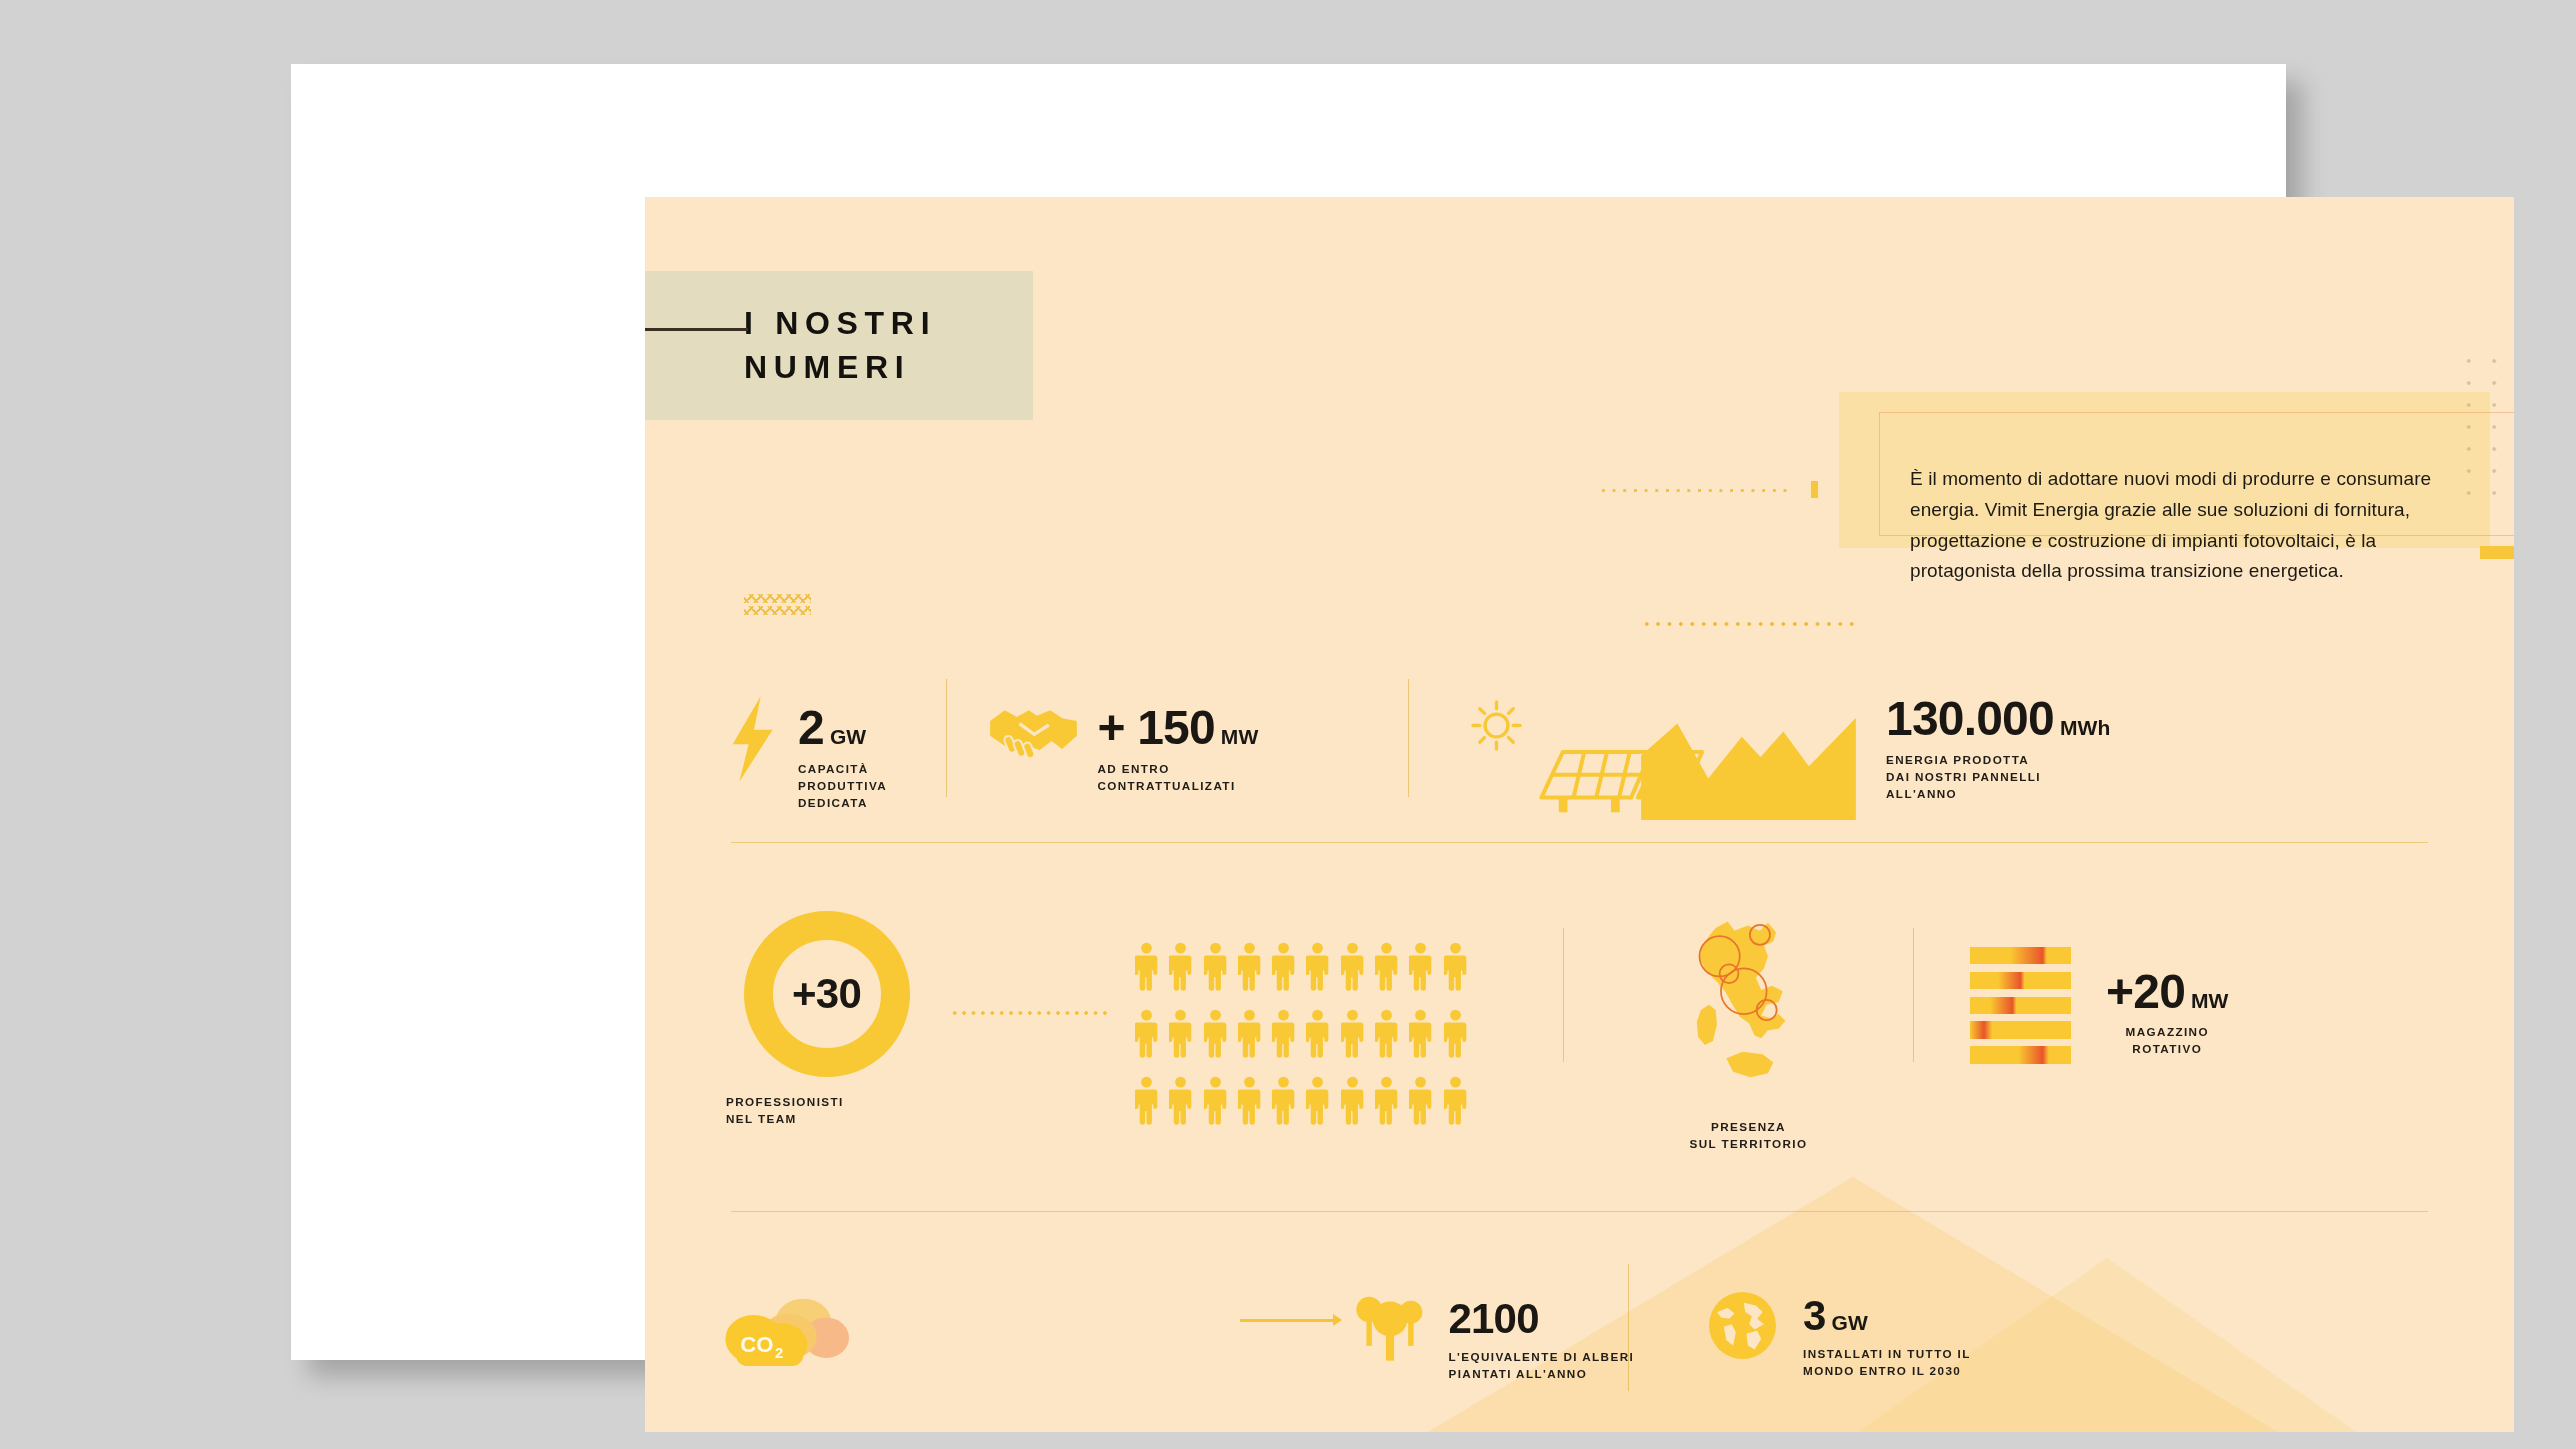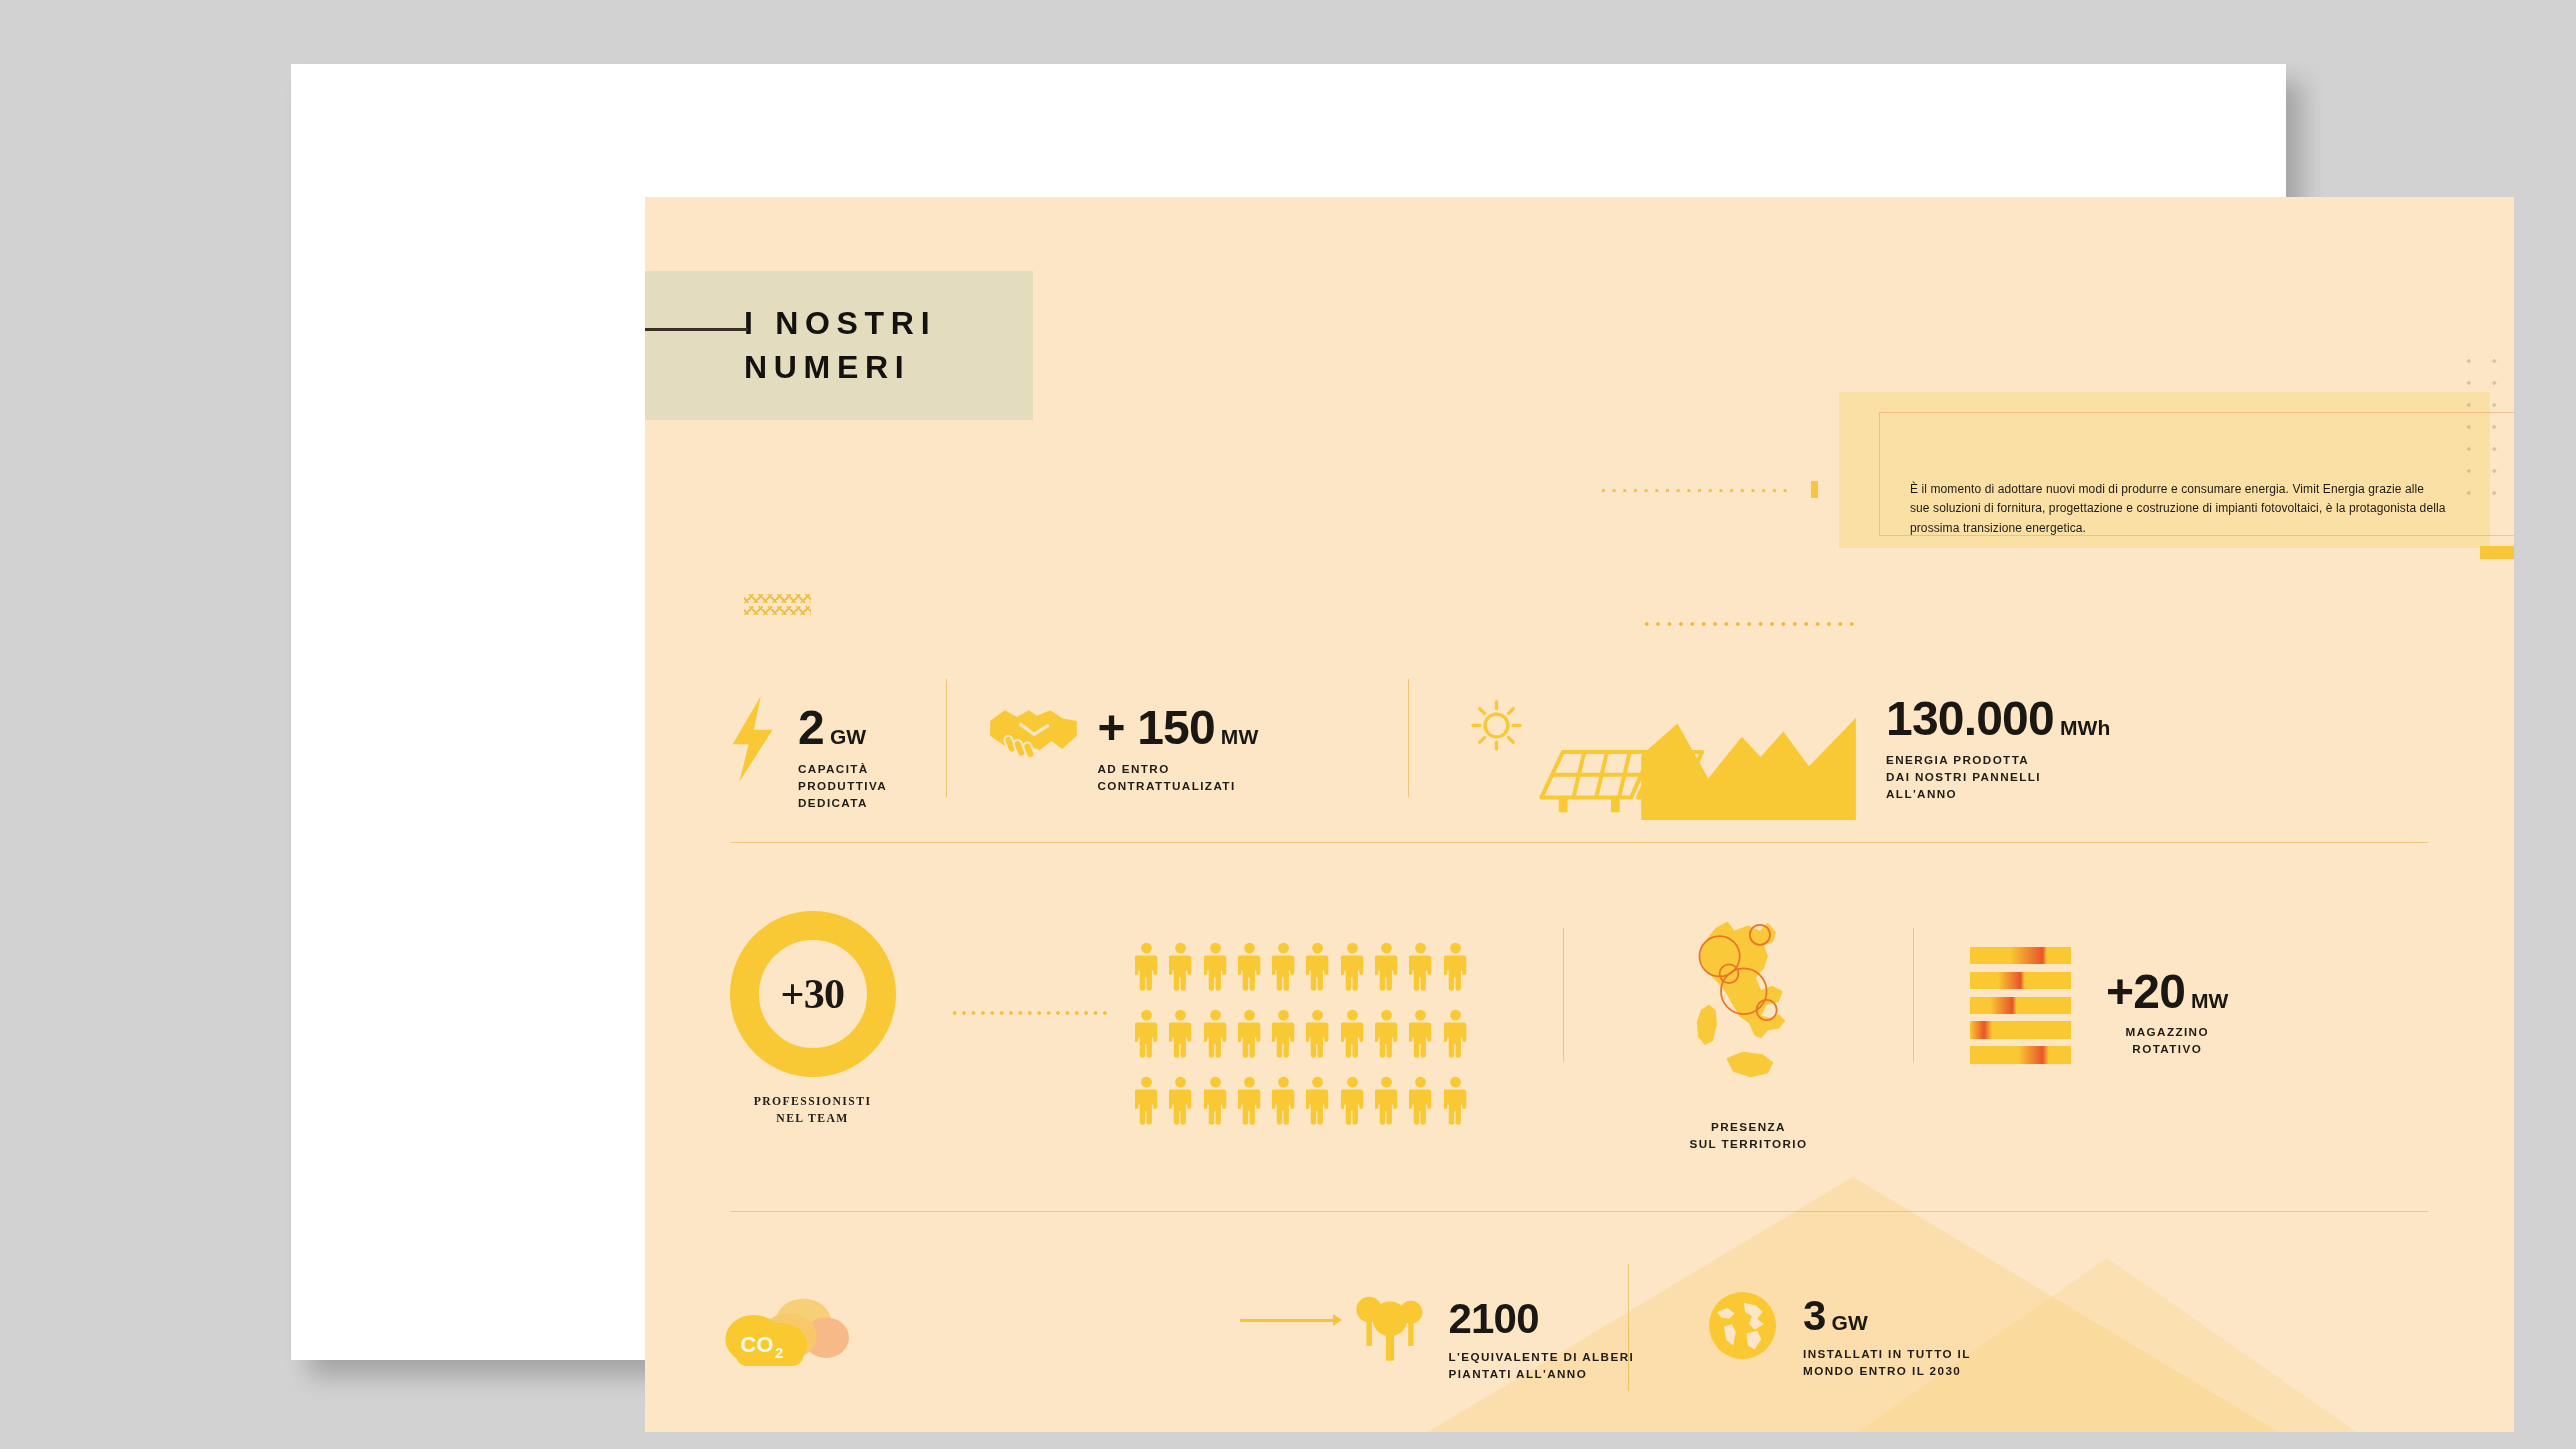--- a/index.html
+++ b/index.html
@@ -79,22 +79,22 @@
     background: rgba(250,216,126,.44);
   }
   .intro-inner-border {
     position: absolute; left: 1234px; top: 215px;
     width: 657px; height: 124px;
     border: 1.3px solid rgba(236,146,92,.45);
   }
   .intro-copy {
     position: absolute; left: 1265px; top: 267px;
     width: 537px;
-    font-size: 12px; line-height: 1.62;
-    color: #1d1a15; letter-spacing: 0.1px; margin-top: 16px;
+    font-size: 19px; line-height: 1.62;
+    color: #1d1a15; letter-spacing: 0.1px;
   }
 
   
   .dot-grid {
     position: absolute; left: 1811px; top: 153px;
     width: 44px; height: 161px;
     background-image: radial-gradient(circle, rgba(186,164,124,.5) 1.7px, transparent 2px);
     background-size: 25.5px 22px;
   }
   
@@ -131,21 +131,21 @@
   .caption {
     margin-top: 8.7px;
     font-size: 11.7px; font-weight: 700; letter-spacing: 1.4px;
     line-height: 1.46; color: #201c17; white-space: pre-line;
   }
   .caption.centered { text-align: center; }
 
   
   .ico { flex: 0 0 auto; }
 
-  .ring-wrap { position: absolute; left: 67px; top: 714px; width: 201px; text-align: center; font-family: Liberation Serif, serif; }
+  .ring-wrap { position: absolute; left: 81px; top: 714px; width: 201px; text-align: left; }
   .ring {
     width: 166px; height: 166px; border-radius: 50%;
     border: 29.5px solid #f8c934; margin: 0 auto;
     display: flex; align-items: center; justify-content: center;
   }
   .ring-value { font-size: 42px; font-weight: 700; color: #1b1814; letter-spacing: -0.7px; }
   .ring-caption { margin-top: 16px; font-size: 11.7px; font-weight: 700; letter-spacing: 1.4px; line-height: 1.46; color: #201c17; white-space: pre-line; }
 
   .people-dots {
     position: absolute; left: 305px; top: 813px;

